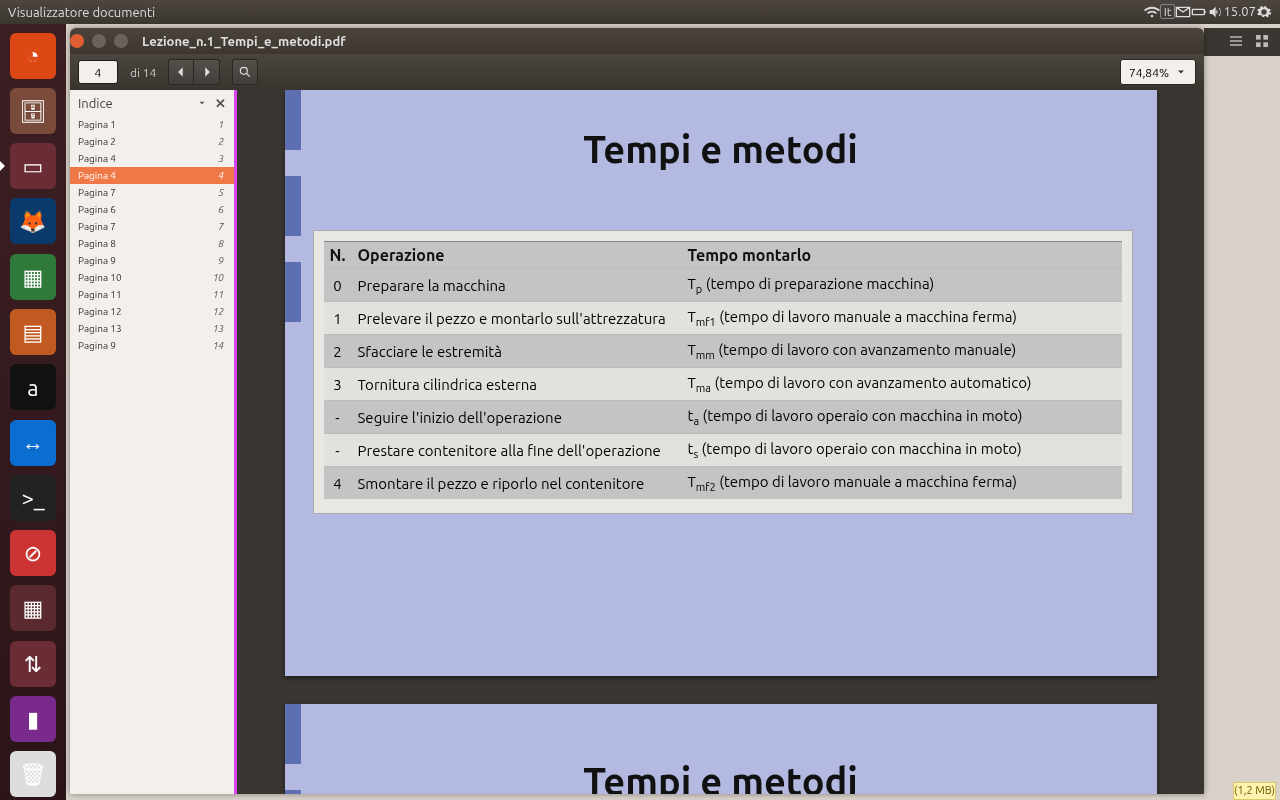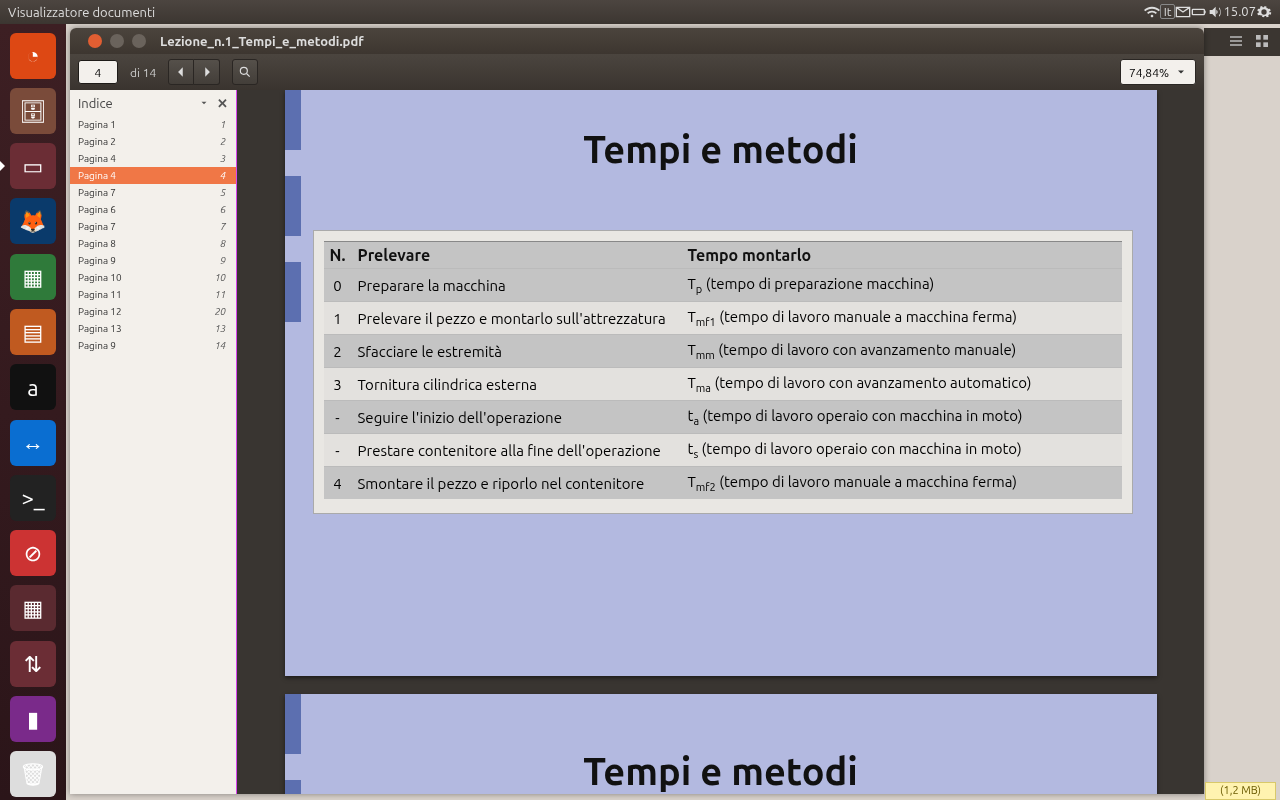--- a/index.html
+++ b/index.html
@@ -16,76 +16,76 @@
 .launcher { position:absolute; top:24px; left:0; width:66px; bottom:0; background:linear-gradient(#3d1f23,#2b1519); display:flex; flex-direction:column; align-items:center; padding-top:6px; gap:4px; }
 .launcher-item { width:52px; height:52px; border-radius:6px; display:flex; align-items:center; justify-content:center; position:relative; }
 .launcher-item.running::before { content:""; position:absolute; left:-7px; top:50%; transform:translateY(-50%); width:0; height:0; border-top:5px solid transparent; border-bottom:5px solid transparent; border-left:5px solid #fff; }
 .launcher-item .tile { width:46px; height:46px; border-radius:6px; display:flex; align-items:center; justify-content:center; font-size:22px; color:#fff; }
 
 
 .tooltip { position:absolute; left:70px; top:400px; background:#2c2c2c; color:#ddd; padding:4px 10px; border-radius:4px; font-size:13px; border:1px solid #555; }
 
 
 .app { position:absolute; top:28px; left:70px; width:1134px; height:766px; border-radius:6px 6px 0 0; overflow:hidden; box-shadow:0 0 6px rgba(0,0,0,.4); }
-.titlebar { height:26px; background:linear-gradient(#4b443d,#3d3630); display:flex; align-items:center; padding:0 18px; gap:8px; }
+.titlebar { height:26px; background:linear-gradient(#4b443d,#3d3630); display:flex; align-items:center; padding:0 0; gap:8px; }
 .win-btn { width:14px; height:14px; border-radius:50%; display:inline-block; }
 .win-close { background:#e15e32; }
 .win-min, .win-max { background:#6a635c; }
 .titlebar .fname { color:#ddd; font-size:13px; font-weight:bold; margin-left:6px; }
 
 .toolbar { height:36px; background:linear-gradient(#4b453f,#3a342f); display:flex; align-items:center; padding:0 8px; gap:6px; }
 .page-input { width:40px; height:24px; background:#f3f0ec; border:1px solid #1e1b18; border-radius:3px; text-align:center; font-size:12px; }
 .page-of { color:#ccc; font-size:12px; padding:0 6px; }
 .tb-btn { width:26px; height:26px; border:1px solid #2a2623; border-radius:3px; background:linear-gradient(#55504a,#433e39); display:flex; align-items:center; justify-content:center; }
 .tb-btn svg { width:14px; height:14px; fill:#ddd; }
 .tb-group { display:flex; }
 .tb-group .tb-btn:first-child { border-radius:3px 0 0 3px; }
 .tb-group .tb-btn:last-child { border-radius:0 3px 3px 0; border-left:none; }
 .zoom-box { margin-left:auto; height:26px; background:#f3f0ec; border:1px solid #2a2623; border-radius:3px; display:flex; align-items:center; padding:0 8px; font-size:12px; gap:6px; }
 .zoom-box svg { width:12px; height:12px; fill:#333; }
 
 .work { position:absolute; top:62px; left:0; right:0; bottom:0; display:flex; background:#393531; }
 
 
-.sidebar { width:167px; background:#f3f0eb; border-right:1px solid #d946ef; display:flex; flex-direction:column; }
+.sidebar { width:167px; background:#f3f0eb; border-right:3px solid #d946ef; display:flex; flex-direction:column; }
 .side-head { height:26px; display:flex; align-items:center; padding:0 8px; font-size:13px; color:#444; }
 .side-head .dd { margin-left:auto; margin-right:8px; }
 .side-head svg { width:10px; height:10px; fill:#555; }
 .side-head .close-x { font-weight:bold; color:#555; cursor:pointer; }
 .index-list { flex:1; overflow:auto; font-size:10px; }
 .index-row { display:flex; padding:3px 10px 3px 8px; color:#333; }
 .index-row .pg { margin-left:auto; font-style:italic; color:#555; }
 .index-row.selected { background:#f07746; color:#fff; }
 .index-row.selected .pg { color:#fff; }
 
 
 .docarea { flex:1; background:#393531; overflow:auto; position:relative; }
 .scroll-inner { padding:0 0 40px 0; }
-.slide { width:872px; margin:0 auto 18px auto; background:#b3b9e0; position:relative; box-shadow:0 2px 4px rgba(0,0,0,.5); }
+.slide { width:872px; margin:0 auto 28px auto; background:#b3b9e0; position:relative; box-shadow:0 2px 4px rgba(0,0,0,.5); }
 .slide .tabstrip { position:absolute; left:0; top:0; bottom:0; width:16px; }
 .slide .tab { position:absolute; left:0; width:16px; background:#5c6fb0; }
 .slide h1 { text-align:center; font-size:38px; font-weight:bold; padding:34px 0 28px 0; color:#111; }
 .slide.slide-main { height:586px; }
 .slide.slide-main h1 { padding-top:38px; }
 .slide.slide-next { height:118px; }
 .slide.slide-next h1 { padding-top:56px; }
 
 .scan { position:absolute; left:28px; right:24px; top:140px; background:#e9e7e3; border:1px solid #aaa; padding:10px 10px 14px 10px; }
 .phase-table { width:100%; border-collapse:collapse; font-family:"Times New Roman",serif; }
 .phase-table .thead1 td { background:#2a2a2a; color:#fff; text-align:center; font-size:18px; font-weight:bold; padding:4px; }
 .phase-table .thead2 td { background:#cfcfcf; color:#111; font-size:16px; font-weight:bold; padding:4px 6px; border-top:1px solid #888; }
 .phase-table tbody tr td { padding:6px 6px; font-size:15px; border-top:1px solid #bbb; }
 .phase-table tbody tr:nth-child(odd) td { background:#c4c4c4; }
 .phase-table tbody tr:nth-child(even) td { background:#e3e1de; }
 .phase-table td.n { width:28px; text-align:center; }
 .phase-table td.op { width:330px; }
 .phase-table td.t { }
 .sub { font-size:11px; vertical-align:sub; }
 
-.statusbar { position:absolute; right:4px; bottom:0; height:18px; font-size:11px; color:#6a5a00; background:#fff3b0; padding:1px 14px; border:1px solid #d9c96a; }
+.statusbar { position:absolute; right:4px; bottom:0; height:18px; font-size:11px; color:#6a5a00; background:#fff3b0; padding:1px 0; border:1px solid #d9c96a; }
 
 
 .rightpanel { position:absolute; top:28px; right:0; width:76px; height:28px; background:#3b3631; display:flex; align-items:center; justify-content:flex-end; gap:10px; padding-right:10px; }
 .rightpanel svg { width:16px; height:16px; fill:#bbb; }
 
 </style>
 </head>
 <body>
 
 <div class="menubar">
@@ -268,21 +268,21 @@
           <div class="index-row">
             <span>Pagina 10</span>
             <span class="pg">10</span>
           </div>
           <div class="index-row">
             <span>Pagina 11</span>
             <span class="pg">11</span>
           </div>
           <div class="index-row">
             <span>Pagina 12</span>
-            <span class="pg">20</span>
+            <span class="pg">12</span>
           </div>
           <div class="index-row">
             <span>Pagina 13</span>
             <span class="pg">13</span>
           </div>
           <div class="index-row">
             <span>Pagina 9</span>
             <span class="pg">14</span>
           </div>
         </div>
@@ -295,21 +295,21 @@
             <div class="tab" style="top:0;height:60px;"></div>
             <div class="tab" style="top:86px;height:60px;"></div>
             <div class="tab" style="top:172px;height:60px;"></div>
           </div>
           <h1>Tempi e metodi</h1>
           <div class="scan">
             <table class="phase-table">
               <tbody>
               <tr class="thead2">
                 <td class="n">N.</td>
-                <td class="op">Prelevare</td>
+                <td class="op">Operazione</td>
                 <td class="t">Tempo montarlo</td>
               </tr>
               </tbody>
                 <tbody>
                   <tr>
                     <td class="n">0</td>
                     <td class="op">Preparare la macchina</td>
                     <td class="t">T<span class="sub">p</span> (tempo di preparazione macchina)</td>
                   </tr>
                   <tr>

